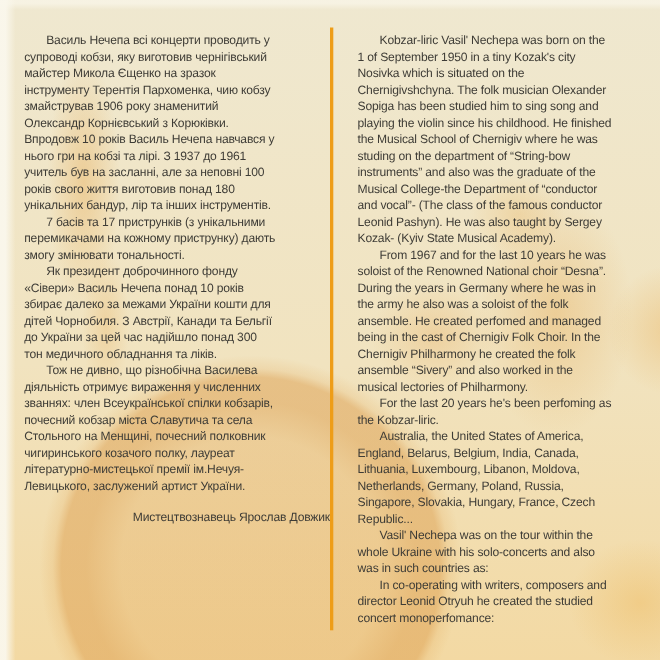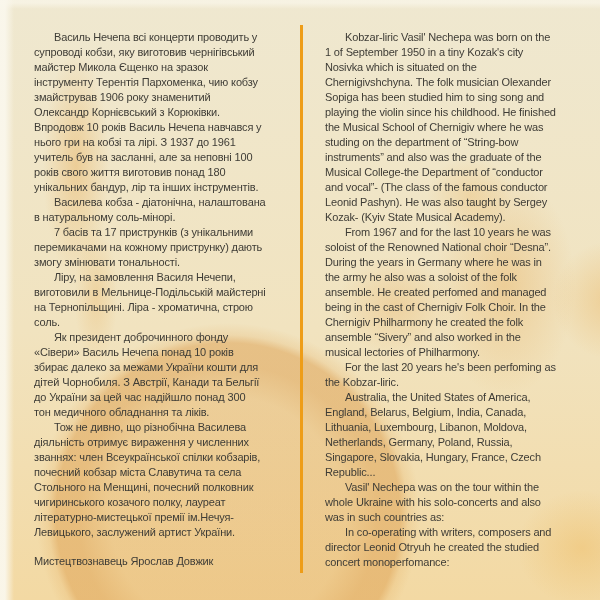--- a/index.html
+++ b/index.html
@@ -42,36 +42,36 @@
     top: 25px;
     width: 2.5px;
     height: 548px;
     background: #ee9d18;
   }
   .col {
     position: absolute;
     top: 30px;
     color: #3e3c36;
   }
-  .col-left  { left: 34px;  width: 278px; }
+  .col-left  { left: 22px;  width: 278px; }
   .col-right { left: 325px; width: 287px; }
   .col p {
     margin: 0;
     font-size: 11px;
     line-height: 15px;
     letter-spacing: -0.15px;
     white-space: pre;
     text-indent: 20px;
   }
   .signature {
     margin-top: 14px;
     font-size: 11px;
     line-height: 15px;
     letter-spacing: -0.15px;
-    text-align: left;
+    text-align: right;
     color: #3e3c36;
   }
 </style>
 </head>
 <body>
 
 <div class="page">
   <div class="bg"></div>
   <div class="divider"></div>
 
@@ -80,29 +80,23 @@
 супроводі кобзи, яку виготовив чернігівський
 майстер Микола Єщенко на зразок
 інструменту Терентія Пархоменка, чию кобзу
 змайстрував 1906 року знаменитий
 Олександр Корнієвський з Корюківки.
 Впродовж 10 років Василь Нечепа навчався у
 нього гри на кобзі та лірі. З 1937 до 1961
 учитель був на засланні, але за неповні 100
 років свого життя виготовив понад 180
 унікальних бандур, лір та інших інструментів.</p>
-    <p>Василева кобза - діатонічна, налаштована
-в натуральному соль-мінорі.</p>
     <p>7 басів та 17 приструнків (з унікальними
 перемикачами на кожному приструнку) дають
 змогу змінювати тональності.</p>
-    <p>Ліру, на замовлення Василя Нечепи,
-виготовили в Мельнице-Подільській майстерні
-на Тернопільщині. Ліра - хроматична, строю
-соль.</p>
     <p>Як президент доброчинного фонду
 «Сівери» Василь Нечепа понад 10 років
 збирає далеко за межами України кошти для
 дітей Чорнобиля. З Австрії, Канади та Бельгії
 до України за цей час надійшло понад 300
 тон медичного обладнання та ліків.</p>
     <p>Тож не дивно, що різнобічна Василева
 діяльність отримує вираження у численних
 званнях: член Всеукраїнської спілки кобзарів,
 почесний кобзар міста Славутича та села

